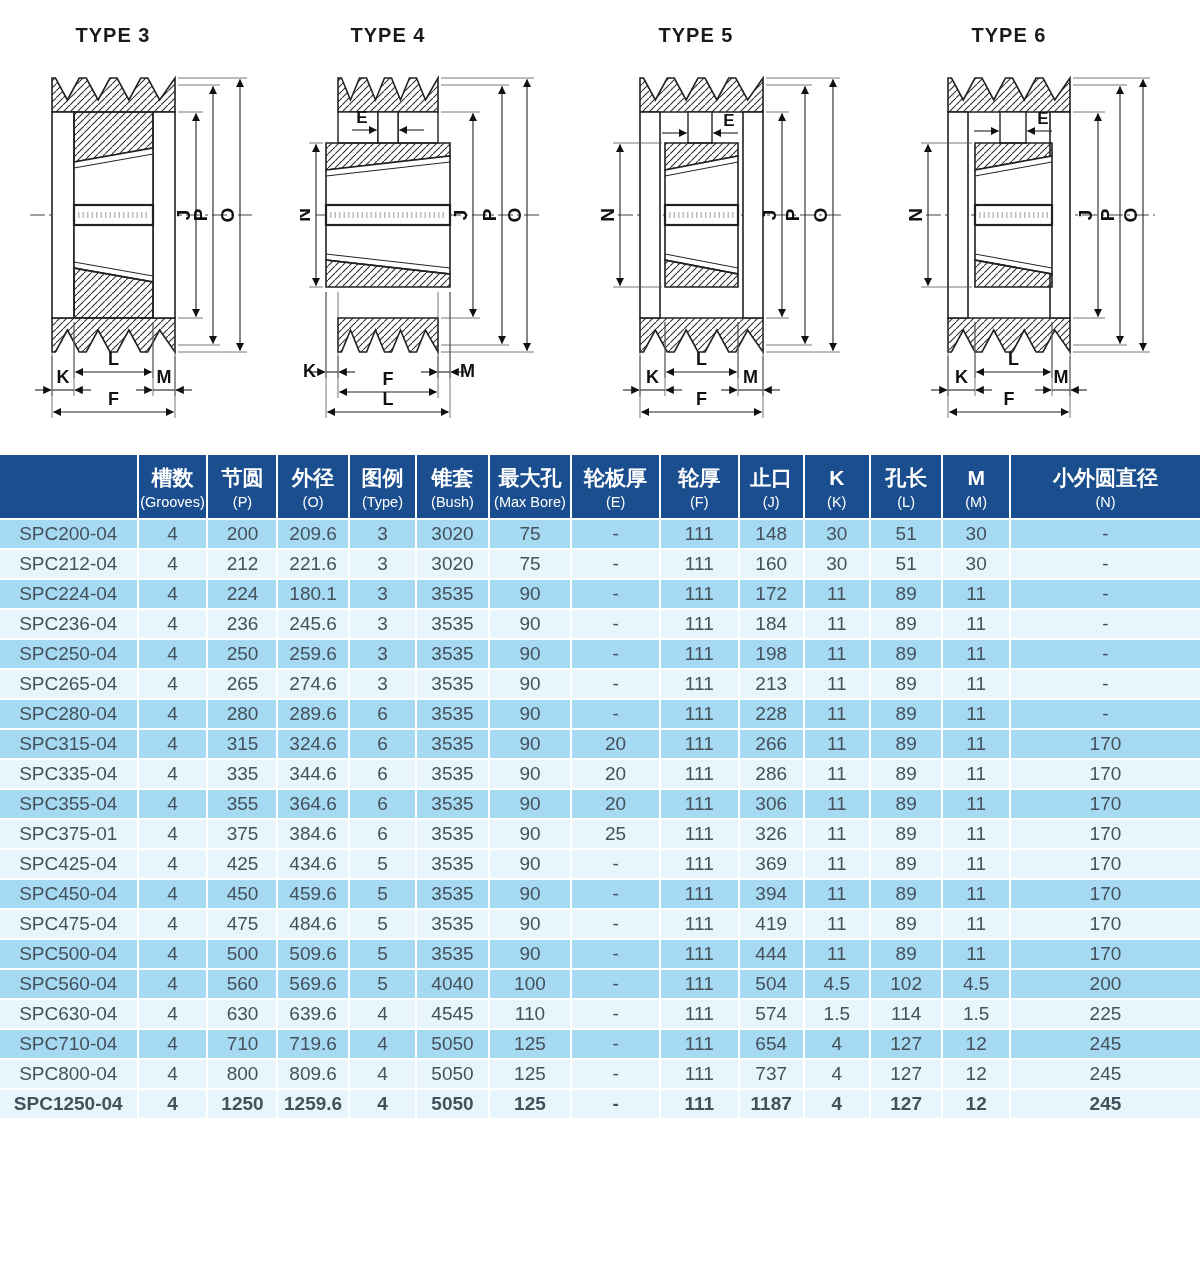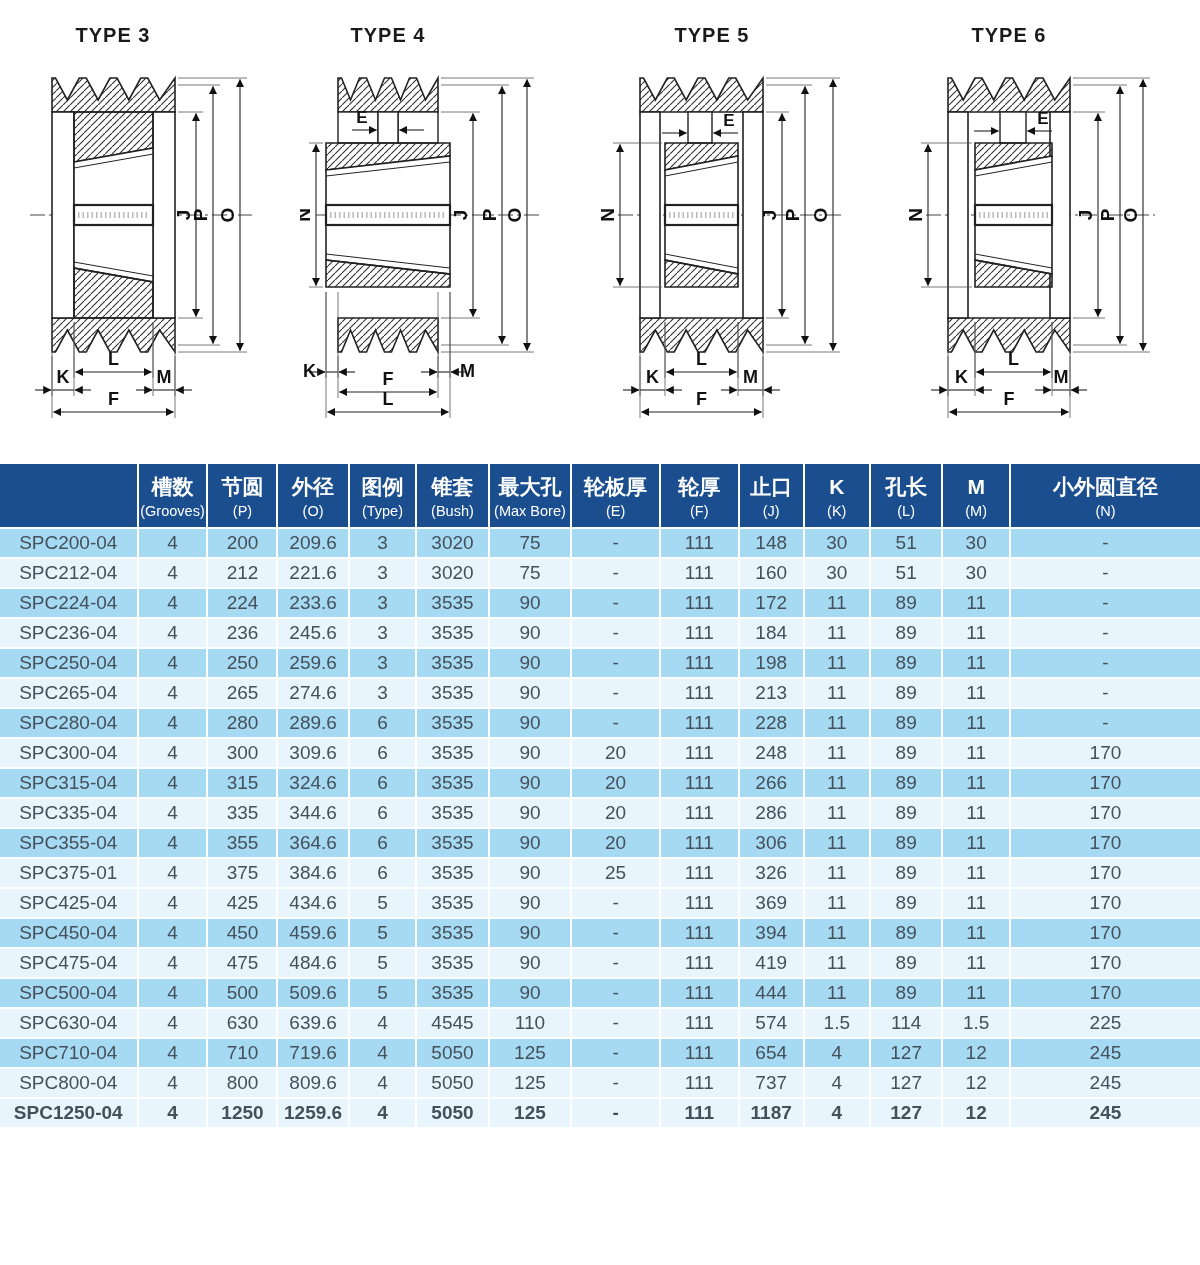--- a/index.html
+++ b/index.html
@@ -8,21 +8,21 @@
 
   
   .drawings{display:flex;height:455px;width:1200px;position:relative;justify-content:space-between;}
   .dcell{width:300px;height:455px;position:relative;}
   .dtitle{position:absolute;top:24px;transform:translateX(-50%);
           font-size:20px;font-weight:bold;color:#1a1a1a;letter-spacing:1px;white-space:nowrap;}
   .dsvg{position:absolute;left:0;top:0;}
   svg text{font-family:"Liberation Sans","DejaVu Sans",sans-serif;font-weight:bold;fill:#111;}
 
   
-  table.spec{width:1200px;margin-top:9px;border-collapse:collapse;table-layout:fixed;}
+  table.spec{width:1200px;border-collapse:collapse;table-layout:fixed;}
   table.spec th,table.spec td{border:2px solid #fff;padding:0;text-align:center;overflow:hidden;}
   table.spec th:first-child,table.spec td:first-child{border-left:none;}
   table.spec th:last-child,table.spec td:last-child{border-right:none;}
   table.spec thead th{border-top:none;background:var(--hdr,#1a4e8f);color:#fff;
                       padding:8px 0 6px 0;vertical-align:middle;}
   table.spec thead th .zh{font-size:21px;font-weight:bold;line-height:30px;min-height:30px;}
   table.spec thead th .en{font-size:14.5px;font-weight:normal;line-height:19px;min-height:19px;}
   table.spec tbody td{height:28px;font-size:19px;color:#44505a;line-height:28px;}
   table.spec tbody tr.lt td{background:var(--rowA,#a6d9f2);}
   table.spec tbody tr.pl td{background:var(--rowB,#e9f5fc);}
@@ -147,21 +147,21 @@
           <line x1="138" y1="356" x2="138" y2="398" stroke="#555" stroke-width="0.8"></line>
           <line x1="39.5" y1="392" x2="136.5" y2="392" stroke="#222" stroke-width="1.1" marker-start="url(#ar)" marker-end="url(#ar)"></line>
           <text x="88" y="385" font-size="18" text-anchor="middle">F</text>
           <line x1="26" y1="292" x2="26" y2="418" stroke="#555" stroke-width="0.8"></line>
           <line x1="150" y1="292" x2="150" y2="418" stroke="#555" stroke-width="0.8"></line>
           <line x1="27.5" y1="412" x2="148.5" y2="412" stroke="#222" stroke-width="1.1" marker-start="url(#ar)" marker-end="url(#ar)"></line>
           <text x="88" y="405" font-size="18" text-anchor="middle">L</text>
         </svg>
     </div>
     <div class="dcell">
-      <div class="dtitle" style="left:112px">TYPE 5</div>
+      <div class="dtitle" style="left:96px">TYPE 5</div>
       <svg class="dsvg" id="pulley2" width="300" height="455" viewBox="0 0 300 455">
           <line x1="18" y1="215" x2="245" y2="215" stroke="#444" stroke-width="1" stroke-dasharray="15 4 3 4"></line>
           <path d="M 40 112 L 40 78 L 43.5 78 L 55.375 100 L 67.25 78 L 74.25 78 L 86.125 100 L 98 78 L 105 78 L 116.875 100 L 128.75 78 L 135.75 78 L 147.625 100 L 163 78 L 163 112 Z" fill="url(#hch)" stroke="#222" stroke-width="1.6"></path>
           <path d="M 40 318 L 40 352 L 43.5 352 L 55.375 330 L 67.25 352 L 74.25 352 L 86.125 330 L 98 352 L 105 352 L 116.875 330 L 128.75 352 L 135.75 352 L 147.625 330 L 163 352 L 163 318 Z" fill="url(#hch)" stroke="#222" stroke-width="1.6"></path>
           <rect x="40" y="112" width="20" height="206" fill="#fff" stroke="#222" stroke-width="1.6"></rect>
           <rect x="143" y="112" width="20" height="206" fill="#fff" stroke="#222" stroke-width="1.6"></rect>
           <rect x="88" y="112" width="24" height="31" fill="#fff" stroke="#222" stroke-width="1.4"></rect>
           <path d="M 65 143 L 138 143 L 138 156 L 65 170 Z" fill="url(#hch)" stroke="#222" stroke-width="1.6"></path>
           <path d="M 65 170 L 138 156 L 138 205 L 65 205 Z" fill="#fff" stroke="#222" stroke-width="1.6"></path>
           <path d="M 65 225 L 138 225 L 138 274 L 65 260 Z" fill="#fff" stroke="#222" stroke-width="1.6"></path>
@@ -378,21 +378,21 @@
           <td>160</td>
           <td>30</td>
           <td>51</td>
           <td>30</td>
           <td>-</td>
         </tr>
         <tr class="lt">
           <td>SPC224-04</td>
           <td>4</td>
           <td>224</td>
-          <td>233.6</td>
+          <td>180.1</td>
           <td>3</td>
           <td>3535</td>
           <td>90</td>
           <td>-</td>
           <td>111</td>
           <td>172</td>
           <td>11</td>
           <td>89</td>
           <td>11</td>
           <td>-</td>
@@ -454,36 +454,20 @@
           <td>3535</td>
           <td>90</td>
           <td>-</td>
           <td>111</td>
           <td>228</td>
           <td>11</td>
           <td>89</td>
           <td>11</td>
           <td>-</td>
         </tr>
-        <tr class="pl">
-          <td>SPC300-04</td>
-          <td>4</td>
-          <td>300</td>
-          <td>309.6</td>
-          <td>6</td>
-          <td>3535</td>
-          <td>90</td>
-          <td>20</td>
-          <td>111</td>
-          <td>248</td>
-          <td>11</td>
-          <td>89</td>
-          <td>11</td>
-          <td>170</td>
-        </tr>
         <tr class="lt">
           <td>SPC315-04</td>
           <td>4</td>
           <td>315</td>
           <td>324.6</td>
           <td>6</td>
           <td>3535</td>
           <td>90</td>
           <td>20</td>
           <td>111</td>
@@ -597,20 +581,36 @@
           <td>5</td>
           <td>3535</td>
           <td>90</td>
           <td>-</td>
           <td>111</td>
           <td>444</td>
           <td>11</td>
           <td>89</td>
           <td>11</td>
           <td>170</td>
+        </tr>
+        <tr class="lt">
+          <td>SPC560-04</td>
+          <td>4</td>
+          <td>560</td>
+          <td>569.6</td>
+          <td>5</td>
+          <td>4040</td>
+          <td>100</td>
+          <td>-</td>
+          <td>111</td>
+          <td>504</td>
+          <td>4.5</td>
+          <td>102</td>
+          <td>4.5</td>
+          <td>200</td>
         </tr>
         <tr class="pl">
           <td>SPC630-04</td>
           <td>4</td>
           <td>630</td>
           <td>639.6</td>
           <td>4</td>
           <td>4545</td>
           <td>110</td>
           <td>-</td>

